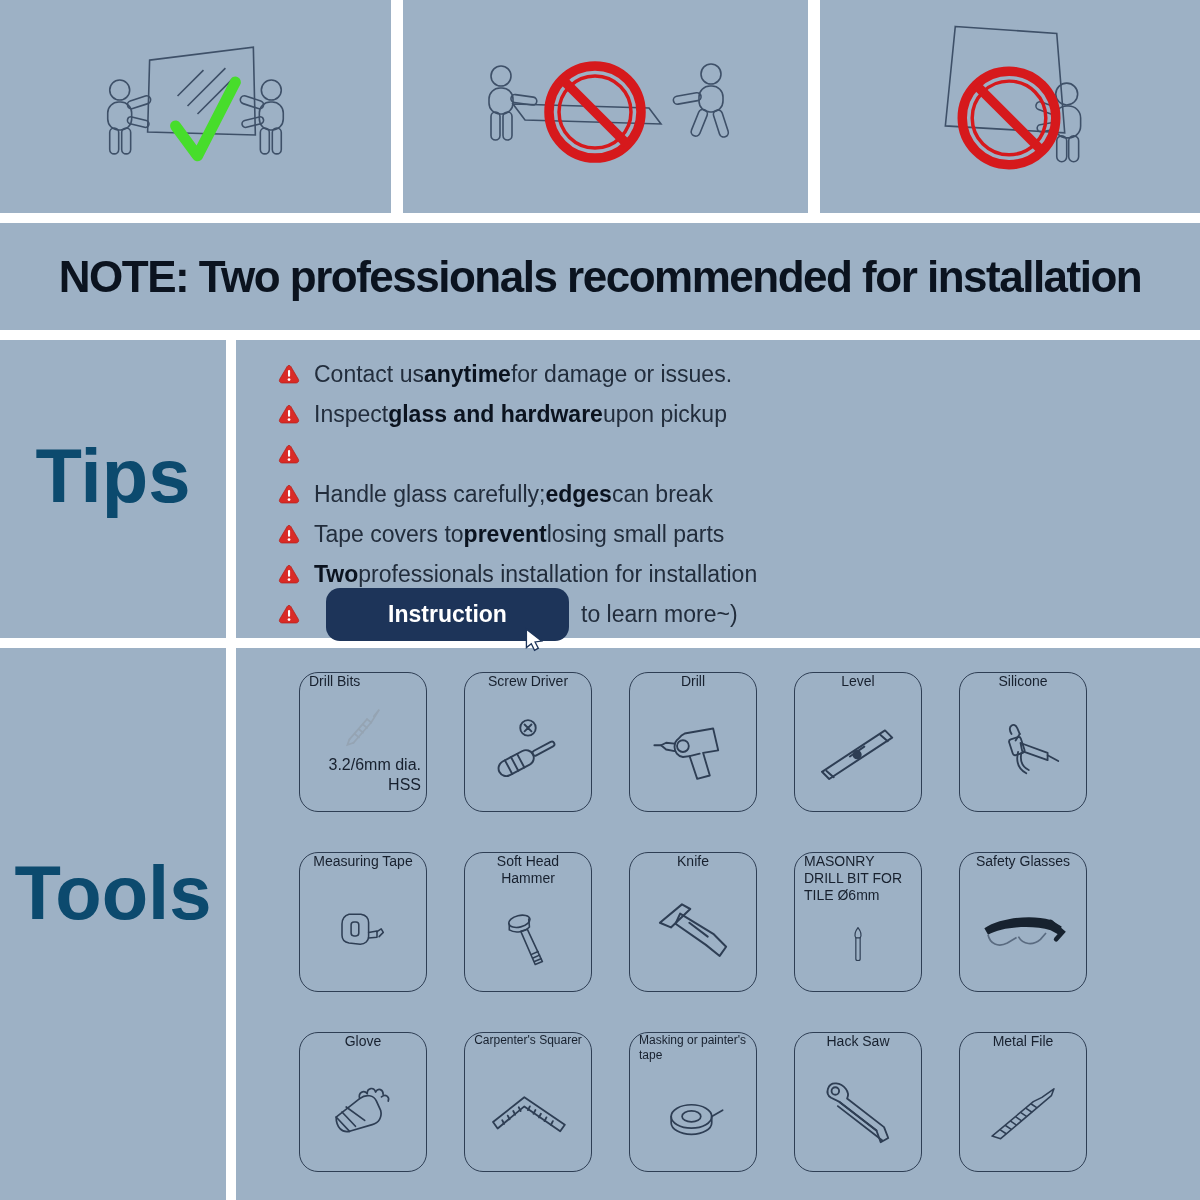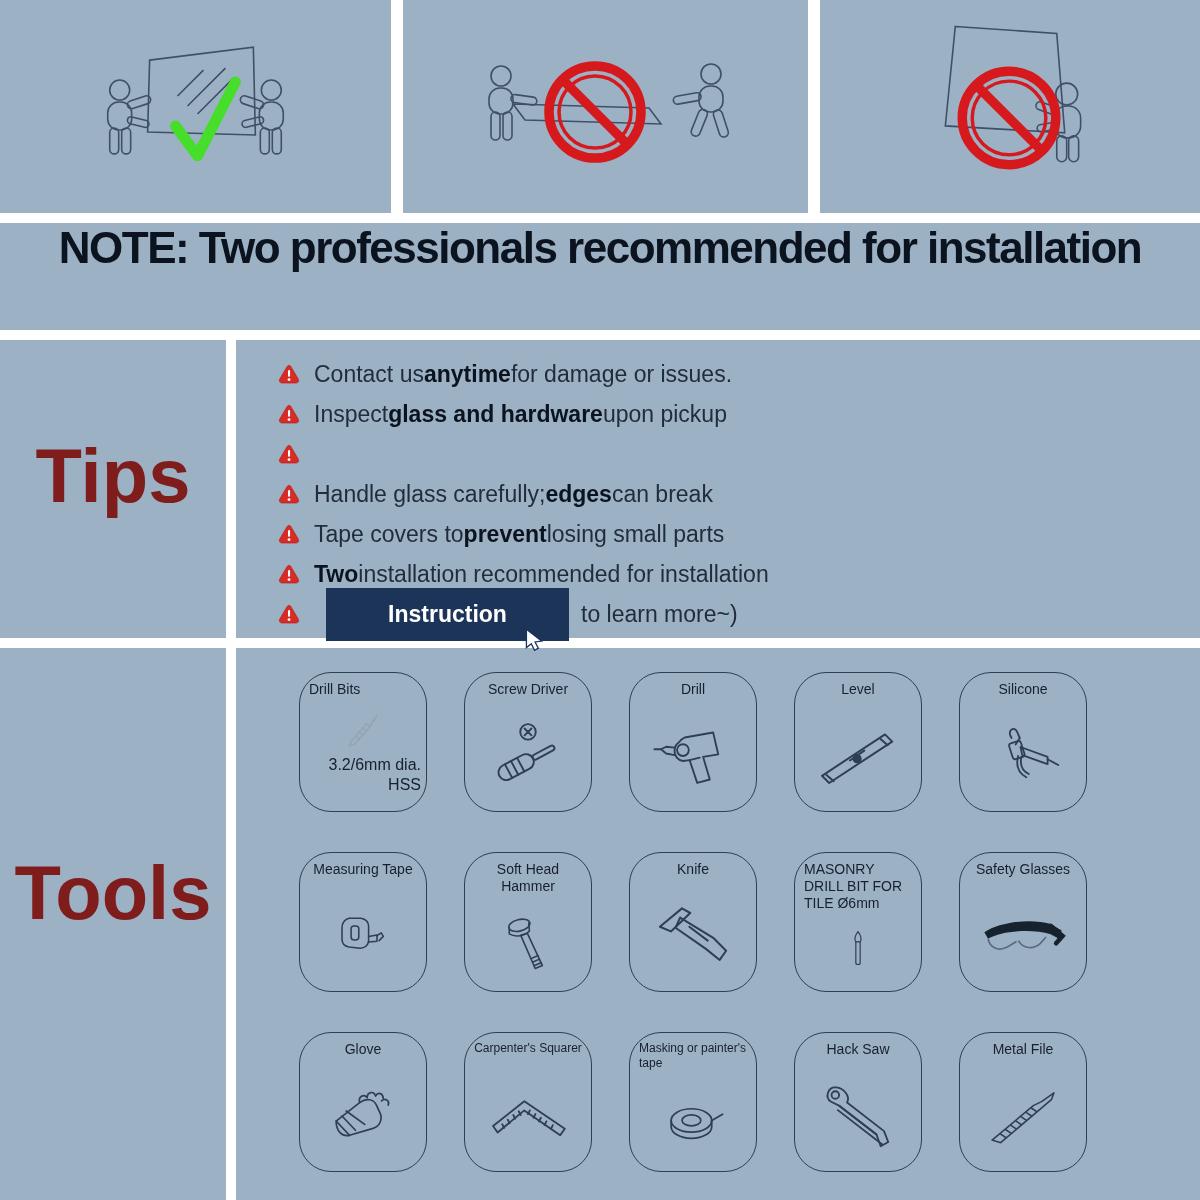--- a/index.html
+++ b/index.html
@@ -2,44 +2,44 @@
 <html><head>
 <meta charset="utf-8">
 <style>
   html,body{margin:0;padding:0;background:#fff;}
   .page{width:1200px;height:1200px;background:#ffffff;overflow:hidden;display:flex;flex-direction:column;
         font-family:"Liberation Sans",sans-serif;color:#0c1520;}
   .row-top{height:213px;display:flex;gap:12px;}
   .panel{background:#9db1c5;position:relative;}
   .panel.p1{width:391px;} .panel.p2{width:405px;} .panel.p3{flex:1;}
   .panel svg{width:100%;height:100%;display:block;}
-  .note{height:107px;margin-top:10px;background:#9db1c5;display:flex;justify-content:center;}
+  .note{height:107px;margin-top:10px;background:#9db1c5;display:flex;align-items:center;justify-content:center;}
   .note-text{font-size:44px;font-weight:bold;letter-spacing:-1.5px;white-space:nowrap;color:#0b131f;}
   .row{display:flex;gap:10px;margin-top:10px;}
   .row-tips{height:298px;}
   .row-tools{flex:1;}
   .side{width:226px;background:#9db1c5;display:flex;align-items:center;justify-content:center;}
-  .side-title{font-size:76px;font-weight:bold;color:#7f1d1d;}
+  .side-title{font-size:76px;font-weight:bold;color:#0c4a6e;}
   .row-tips .side-title{transform:translateY(-14px);}
   .row-tools .side-title{transform:translateY(-32px);}
   .fill-panel{flex:1;background:#9db1c5;}
   .tips-body{padding:10px 20px 0 42px;display:flex;flex-direction:column;justify-content:flex-start;}
   ul.tips{list-style:none;margin:4px 0 8px 0;padding:0;}
   ul.tips li{display:flex;align-items:center;gap:14px;height:40px;font-size:23px;color:#222d3c;}
   ul.tips li b{color:#0b131f;}
   .warn-wrap{width:22px;height:22px;flex:0 0 auto;display:flex;}
   .warn-wrap svg{width:22px;height:22px;}
   .seg-line{white-space:nowrap;display:flex;align-items:center;}
   .instruction-btn{position:relative;display:inline-flex;align-items:center;justify-content:center;
       background:#1d3459;color:#fff;font-weight:bold;font-size:23px;min-width:215px;height:37px;
-      margin:0 12px;padding:8px 14px;}
+      margin:0 12px;padding:8px 14px;border-radius:14px;}
   .instruction-btn .cursor{position:absolute;right:22px;bottom:-12px;width:26px;height:26px;}
   .tools-grid{padding:24px 0 0 63px;display:grid;grid-template-columns:repeat(5,128px);
       grid-auto-rows:140px;column-gap:37px;row-gap:40px;align-content:start;}
-  .tool-card{border:1.6px solid #2e3e54;border-radius:32px;padding:8px 5px 6px 5px;
+  .tool-card{border:1.6px solid #2e3e54;border-radius:19px;padding:0 5px 6px 5px;
       display:flex;flex-direction:column;background:transparent;}
   .tool-label{font-size:14px;line-height:1.22;color:#17202e;text-align:center;}
   .tool-label.left{text-align:left;padding-left:4px;}
   .tool-label.small{font-size:12px;}
   .tool-icon{flex:1;min-height:0;display:flex;align-items:center;justify-content:center;padding:2px 0;}
   .tool-icon svg{max-height:100%;max-width:100%;}
   .tool-sub{font-size:16px;color:#17202e;white-space:pre-line;padding:0 0 10px 8px;line-height:1.25;text-align:right;}
 </style>
 </head>
 <body>
@@ -198,21 +198,21 @@
           <li>
             <span class="warn-wrap">
               <svg viewBox="0 0 24 24">
                 <path d="M12 2.6C12.8 2.6 13.5 3 14 3.8L22.2 17.8C23.2 19.6 21.9 21.8 19.8 21.8L4.2 21.8C2.1 21.8 0.8 19.6 1.8 17.8L10 3.8C10.5 3 11.2 2.6 12 2.6Z" fill="#d92b26" stroke="#b3201c" stroke-width="0.8"></path>
                 <rect x="10.9" y="7.6" width="2.3" height="7.4" rx="1.1" fill="#fff"></rect>
                 <circle cx="12.05" cy="18" r="1.5" fill="#fff"></circle>
               </svg>
             </span>
             <span class="seg-line">
               <b>Two</b>
-              <span> installation recommended for installation</span>
+              <span> professionals installation for installation</span>
             </span>
           </li>
           <li>
             <span class="warn-wrap">
               <svg viewBox="0 0 24 24">
                 <path d="M12 2.6C12.8 2.6 13.5 3 14 3.8L22.2 17.8C23.2 19.6 21.9 21.8 19.8 21.8L4.2 21.8C2.1 21.8 0.8 19.6 1.8 17.8L10 3.8C10.5 3 11.2 2.6 12 2.6Z" fill="#d92b26" stroke="#b3201c" stroke-width="0.8"></path>
                 <rect x="10.9" y="7.6" width="2.3" height="7.4" rx="1.1" fill="#fff"></rect>
                 <circle cx="12.05" cy="18" r="1.5" fill="#fff"></circle>
               </svg>
             </span>

